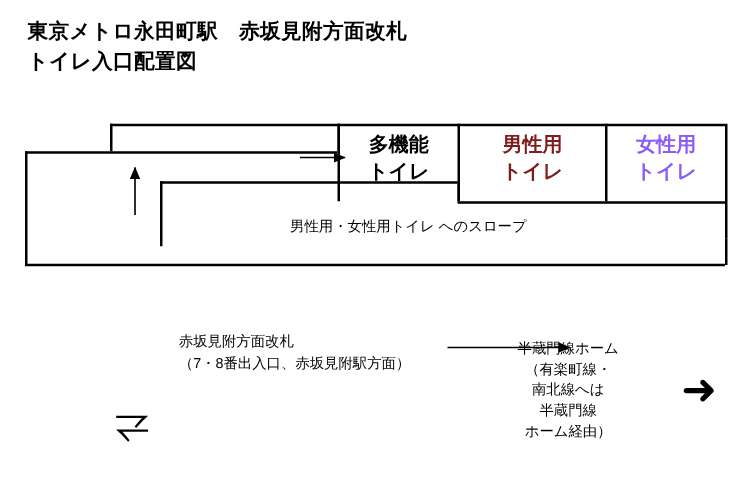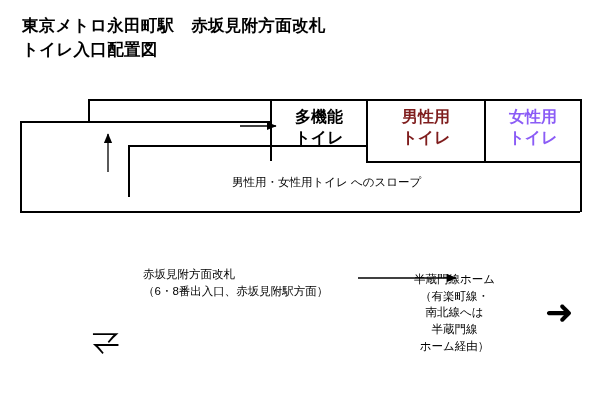--- a/index.html
+++ b/index.html
@@ -154,21 +154,21 @@
 
     <line x1="240" y1="126" x2="276" y2="126" stroke="#000" stroke-width="1.3" marker-end="url(#ah)"></line>
 
     <line x1="108" y1="172" x2="108" y2="134" stroke="#000" stroke-width="1.3" marker-end="url(#ah)"></line>
 
     <line x1="358" y1="278" x2="456" y2="278" stroke="#000" stroke-width="1.3" marker-end="url(#ah)"></line>
   </svg>
 
   <div class="caption" style="left:95px; top:266px;margin-left:48px;">
     <span class="cap-line">赤坂見附方面改札</span>
-    <span class="cap-line">（6・8番出入口、赤坂見附駅方面）</span>
+    <span class="cap-line">（7・8番出入口、赤坂見附駅方面）</span>
   </div>
   <div class="arrow-glyph" style="left:92px; top:322px;">⥩</div>
 
   <div class="caption" style="left:414px; top:271px; text-align:center;">
     <span class="cap-line">半蔵門線ホーム</span>
     <span class="cap-line">（有楽町線・</span>
     <span class="cap-line">南北線へは</span>
     <span class="cap-line">半蔵門線</span>
     <span class="cap-line">ホーム経由）</span>
   </div>

